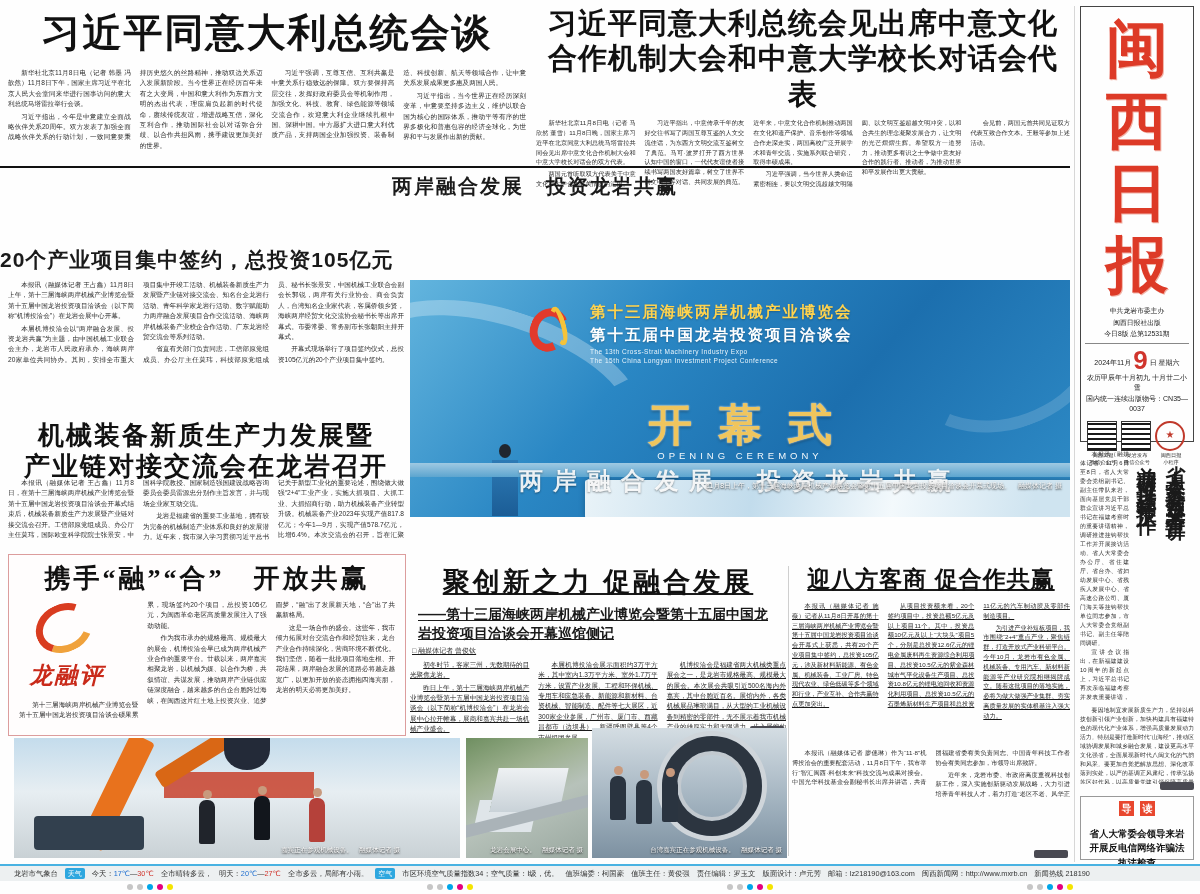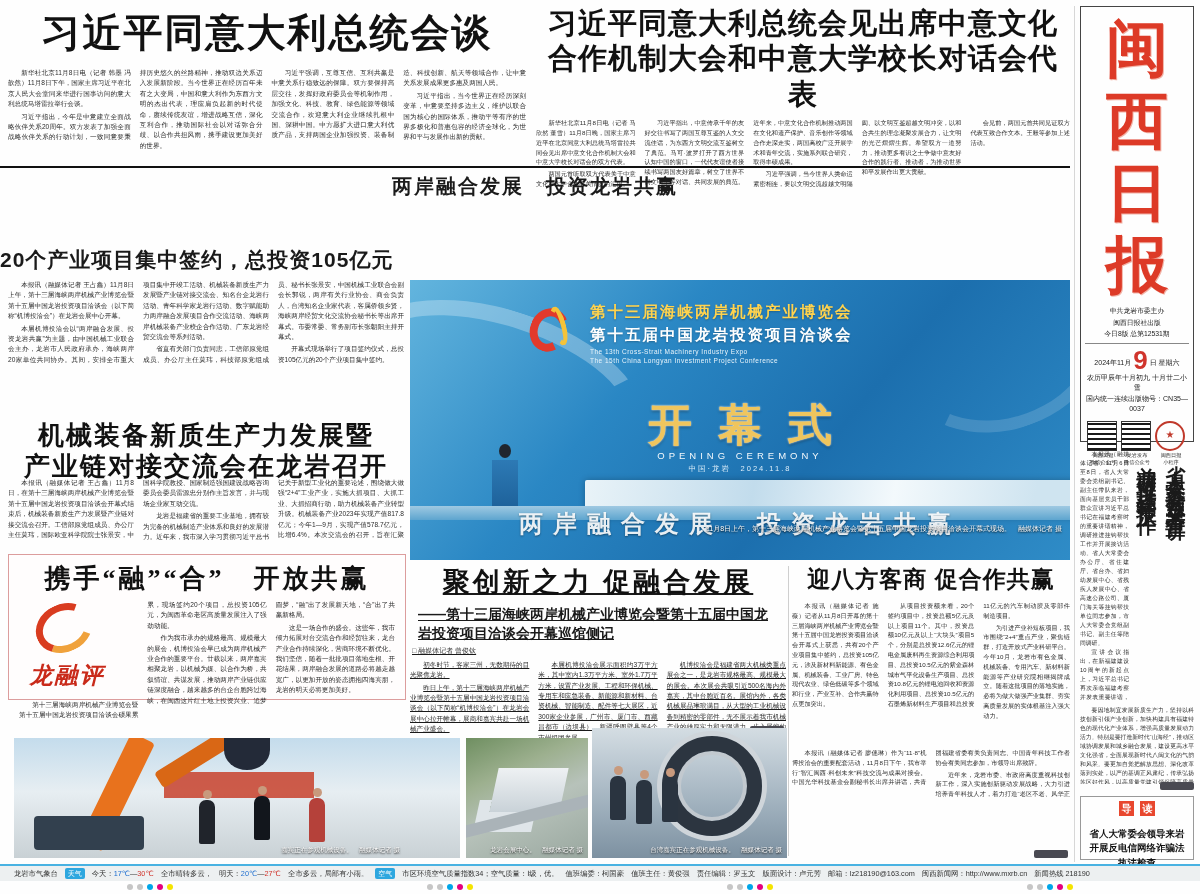--- a/index.html
+++ b/index.html
@@ -30,31 +30,31 @@
   .lead-headline { left:0; top:198px; width:1070px; text-align:center; font-size:33px; font-weight:bold;
                    color:#d40f1c; letter-spacing:1px; }
   .subhead { left:0; top:246px; width:1070px; text-align:left; font-size:21px; font-weight:bold; letter-spacing:1px; }
 
   
   .main-story { left:8px; top:280px; width:396px; height:134px; }
   .mach-title { left:8px; top:420px; width:396px; text-align:center; font-size:26px; line-height:1.18; letter-spacing:2px; }
   .mach-body { left:8px; top:478px; width:396px; height:70px; }
 
   
-  .lr-box { left:8px; top:554px; width:398px; height:146px; border:1px solid #dc9d9d; background:#fffdfd; padding:6px 10px; }
+  .lr-box { left:8px; top:554px; width:398px; height:182px; border:1px solid #dc9d9d; background:#fffdfd; padding:6px 10px; }
   .lr-box h2 { font-family:"Liberation Serif","DejaVu Serif",serif; font-size:26px; text-align:center; letter-spacing:3px; margin-bottom:4px; }
   .lr-logo { float:left; width:96px; height:96px; margin:2px 8px 2px 0; text-align:center; position:relative; }
   .lr-swoosh { position:absolute; left:16px; top:2px; width:58px; height:48px; border:7px solid #d93c20;
                border-color:#d93c20 transparent #f0a23c #d93c20; border-radius:50%; transform:rotate(-25deg); }
   .lr-logo-text { position:absolute; left:0; right:0; top:56px; font-family:"Liberation Serif","DejaVu Serif",serif;
                   font-weight:bold; font-style:italic; font-size:23px; color:#c92a1a; letter-spacing:2px; }
   .lr-body { height:138px; }
 
   
-  .stage-photo { left:410px; top:280px; width:660px; height:280px;
+  .stage-photo { left:410px; top:280px; width:660px; height:237px;
                  background:linear-gradient(130deg,#63b5de 0%,#2a87c4 34%,#1c6fae 62%,#2f8cc7 100%); overflow:hidden;padding-left:16px; }
   .swoosh1 { position:absolute; left:-60px; top:30px; width:300px; height:150px; border:16px solid rgba(255,255,255,.25);
              border-color:rgba(255,255,255,.28) transparent transparent rgba(255,255,255,.18); border-radius:50%; transform:rotate(18deg); }
   .swoosh2 { position:absolute; right:-40px; top:-30px; width:220px; height:180px; border:12px solid rgba(255,255,255,.22);
              border-color:transparent rgba(255,255,255,.25) rgba(255,255,255,.15) transparent; border-radius:50%; transform:rotate(-20deg); }
   .expo-block { position:absolute; left:180px; top:22px; width:420px; }
   .expo-icon { position:absolute; left:-62px; top:4px; width:46px; height:52px; }
   .expo-icon .c1 { position:absolute; left:2px; top:2px; width:38px; height:44px; border:8px solid #e23a2c;
                    border-right-color:transparent; border-radius:50%; transform:rotate(20deg); }
   .expo-icon .c2 { position:absolute; left:24px; top:0; width:14px; height:40px; border:5px solid #f5c33a;
@@ -83,21 +83,21 @@
                   color:rgba(255,255,255,.9); letter-spacing:10px; text-shadow:0 1px 2px rgba(0,0,0,.4); }
   .stage-caption { position:absolute; right:8px; bottom:26px; font-size:7px; color:#fff; text-shadow:0 1px 2px #000; }
 
   
   .inno { left:410px; top:564px; width:376px; height:172px;text-decoration:underline; }
   .inno h2 { font-size:27px; text-align:center; letter-spacing:3px; }
   .inno .sub { font-size:14px; font-weight:bold; line-height:1.35; margin:5px 8px 3px 8px; }
   .inno .byline { font-size:7px; color:#333; margin:2px 0 4px 2px; }
   .inno .body-text { height:86px; }
 
-  .merch { left:792px; top:564px; width:278px; height:180px; }
+  .merch { left:792px; top:564px; width:278px; height:180px;text-decoration:underline; }
   .merch h2 { font-size:23px; text-align:center; letter-spacing:1px; margin-bottom:6px; }
   .merch .body-text { height:142px; }
 
   .tech { left:792px; top:748px; width:278px; height:110px; }
   .tech h2 { font-size:17px; text-align:center; line-height:1.3; letter-spacing:.5px; margin-bottom:4px; }
   .tech .body-text { height:62px; font-size:6.2px; }
 
   .vline-mid { left:788px; top:566px; height:290px; border-left:1px solid #cfcfcf; }
 
   

